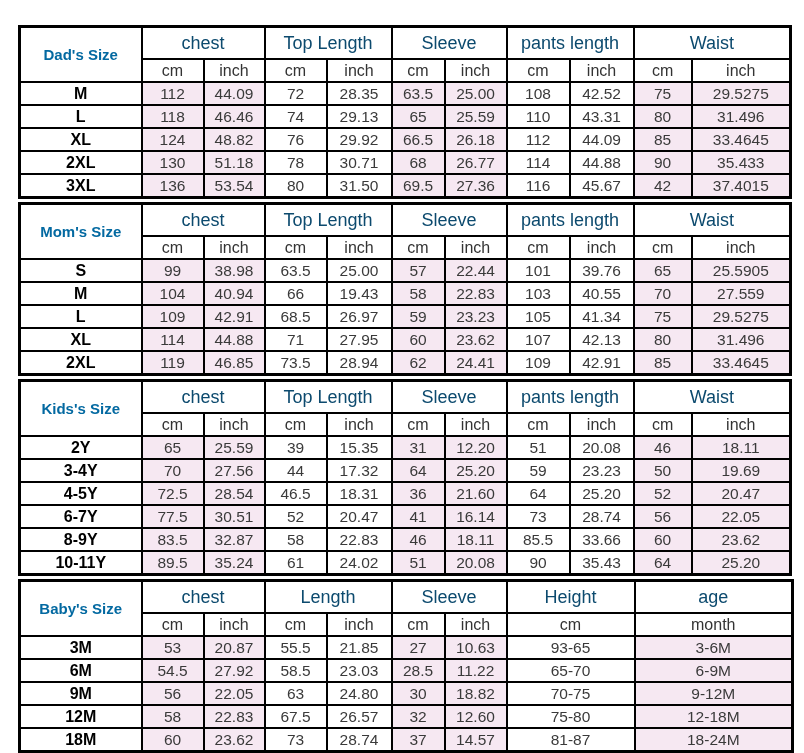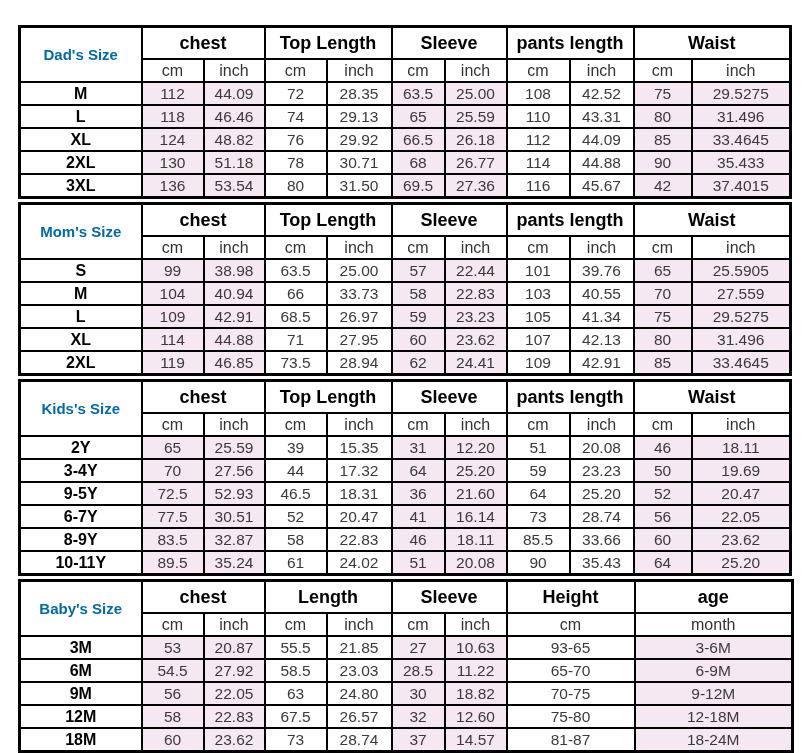--- a/index.html
+++ b/index.html
@@ -42,22 +42,22 @@
   tr.h2 th { height: 21px; border-top-width: 1px; border-radius: 11px; }
   tr.datarow td, tr.datarow th { height: 21px; }
 
   th.section-title {
     font-size: 15px;
     font-weight: bold;
     color: #0369a1;
   }
   th.group-label {
     font-size: 18px;
-    font-weight: bold;
-    color: #000000;
+    font-weight: normal;
+    color: #0c4a6e;
   }
   th.sub-label {
     font-size: 16px;
     font-weight: normal;
     color: #333;
   }
   th.size-cell {
     font-size: 16px;
     font-weight: bold;
     color: #000;
@@ -227,21 +227,21 @@
             <td class="val">101</td>
             <td class="val inner">39.76</td>
             <td class="val shaded">65</td>
             <td class="val shaded inner">25.5905</td>
           </tr>
           <tr class="datarow">
             <th class="size-cell">M</th>
             <td class="val shaded">104</td>
             <td class="val shaded inner">40.94</td>
             <td class="val">66</td>
-            <td class="val inner">33.73</td>
+            <td class="val inner">19.43</td>
             <td class="val shaded">58</td>
             <td class="val shaded inner">22.83</td>
             <td class="val">103</td>
             <td class="val inner">40.55</td>
             <td class="val shaded">70</td>
             <td class="val shaded inner">27.559</td>
           </tr>
           <tr class="datarow">
             <th class="size-cell">L</th>
             <td class="val shaded">109</td>
@@ -340,23 +340,23 @@
             <td class="val">44</td>
             <td class="val inner">17.32</td>
             <td class="val shaded">64</td>
             <td class="val shaded inner">25.20</td>
             <td class="val">59</td>
             <td class="val inner">23.23</td>
             <td class="val shaded">50</td>
             <td class="val shaded inner">19.69</td>
           </tr>
           <tr class="datarow">
-            <th class="size-cell">9-5Y</th>
+            <th class="size-cell">4-5Y</th>
             <td class="val shaded">72.5</td>
-            <td class="val shaded inner">52.93</td>
+            <td class="val shaded inner">28.54</td>
             <td class="val">46.5</td>
             <td class="val inner">18.31</td>
             <td class="val shaded">36</td>
             <td class="val shaded inner">21.60</td>
             <td class="val">64</td>
             <td class="val inner">25.20</td>
             <td class="val shaded">52</td>
             <td class="val shaded inner">20.47</td>
           </tr>
           <tr class="datarow">

